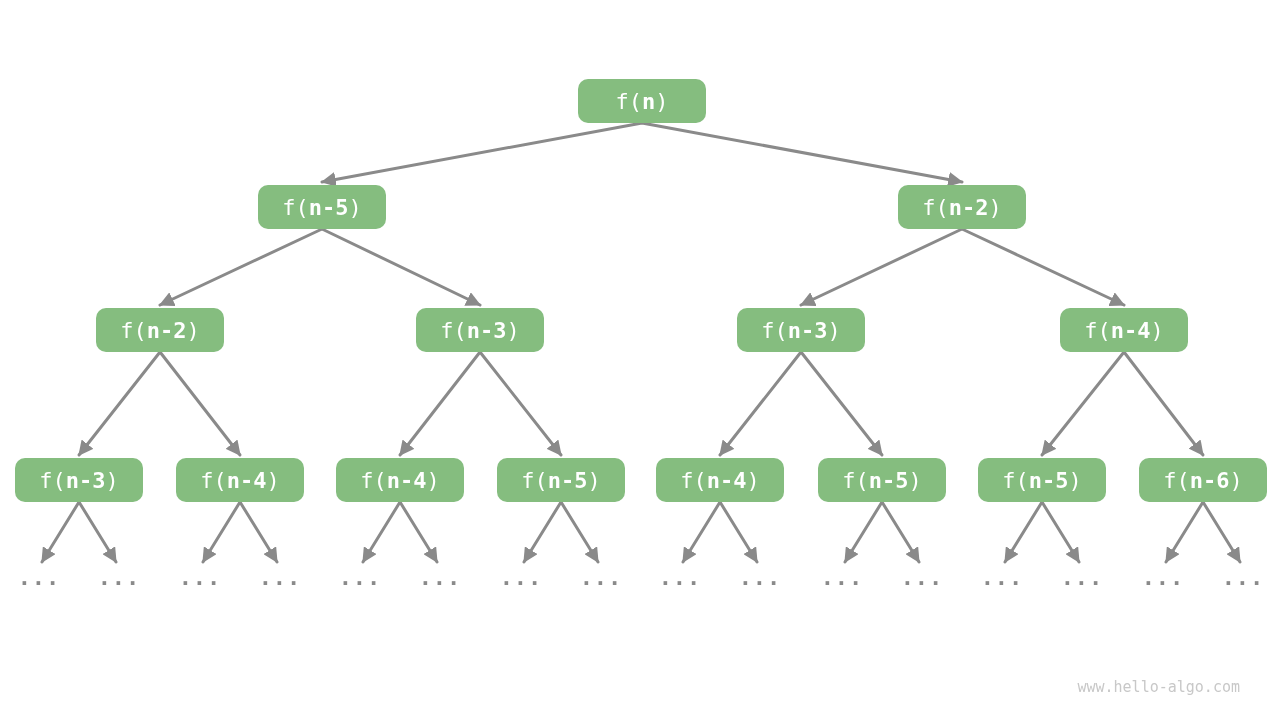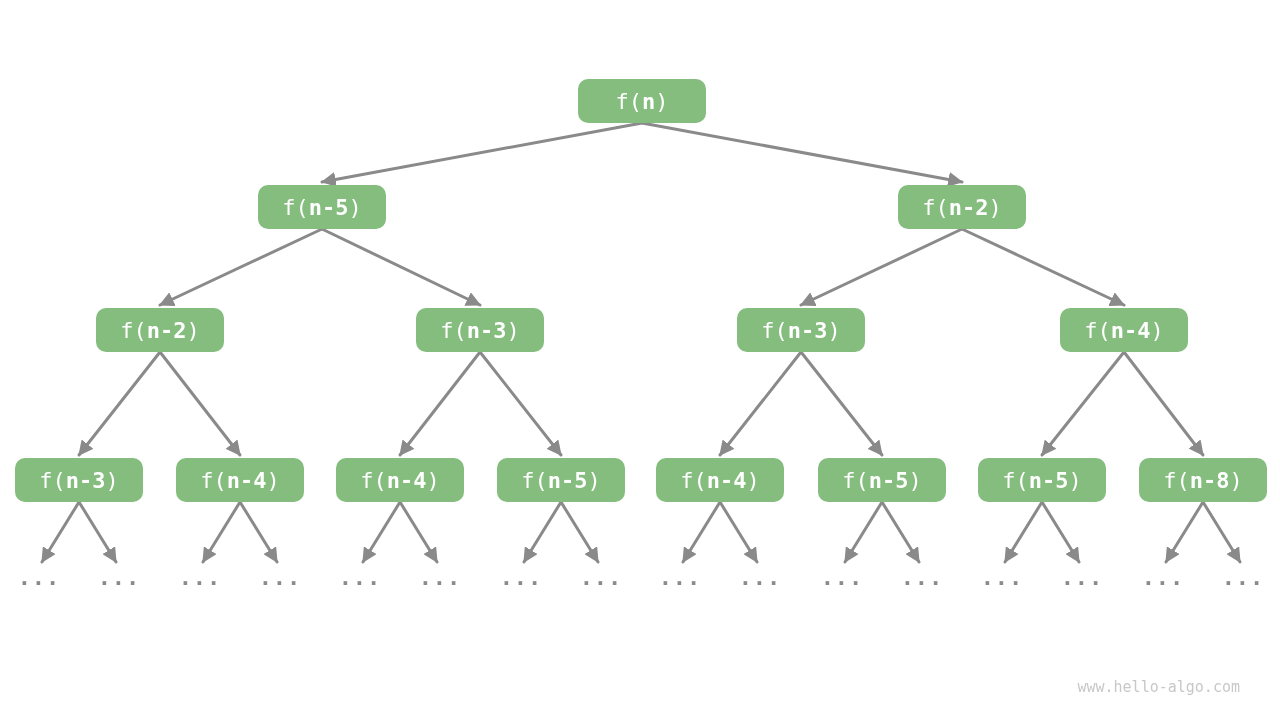--- a/index.html
+++ b/index.html
@@ -99,21 +99,21 @@
       <div class="tree-node" style="left: 416px; top: 308px;"><span>f(</span><b>n-3</b><span>)</span></div>
       <div class="tree-node" style="left: 737px; top: 308px;"><span>f(</span><b>n-3</b><span>)</span></div>
       <div class="tree-node" style="left: 1060px; top: 308px;"><span>f(</span><b>n-4</b><span>)</span></div>
       <div class="tree-node" style="left: 15px; top: 458px;"><span>f(</span><b>n-3</b><span>)</span></div>
       <div class="tree-node" style="left: 176px; top: 458px;"><span>f(</span><b>n-4</b><span>)</span></div>
       <div class="tree-node" style="left: 336px; top: 458px;"><span>f(</span><b>n-4</b><span>)</span></div>
       <div class="tree-node" style="left: 497px; top: 458px;"><span>f(</span><b>n-5</b><span>)</span></div>
       <div class="tree-node" style="left: 656px; top: 458px;"><span>f(</span><b>n-4</b><span>)</span></div>
       <div class="tree-node" style="left: 818px; top: 458px;"><span>f(</span><b>n-5</b><span>)</span></div>
       <div class="tree-node" style="left: 978px; top: 458px;"><span>f(</span><b>n-5</b><span>)</span></div>
-      <div class="tree-node" style="left: 1139px; top: 458px;"><span>f(</span><b>n-8</b><span>)</span></div>
+      <div class="tree-node" style="left: 1139px; top: 458px;"><span>f(</span><b>n-6</b><span>)</span></div>
       <div class="ellipsis" style="left: 39px; top: 567px;">...</div>
       <div class="ellipsis" style="left: 119px; top: 567px;">...</div>
       <div class="ellipsis" style="left: 200px; top: 567px;">...</div>
       <div class="ellipsis" style="left: 280px; top: 567px;">...</div>
       <div class="ellipsis" style="left: 360px; top: 567px;">...</div>
       <div class="ellipsis" style="left: 440px; top: 567px;">...</div>
       <div class="ellipsis" style="left: 521px; top: 567px;">...</div>
       <div class="ellipsis" style="left: 601px; top: 567px;">...</div>
       <div class="ellipsis" style="left: 680px; top: 567px;">...</div>
       <div class="ellipsis" style="left: 760px; top: 567px;">...</div>

